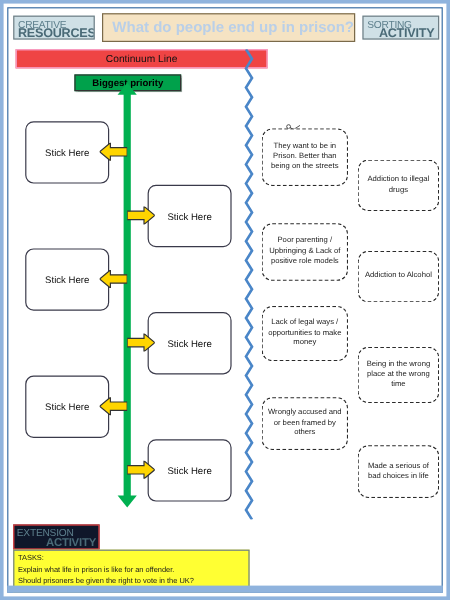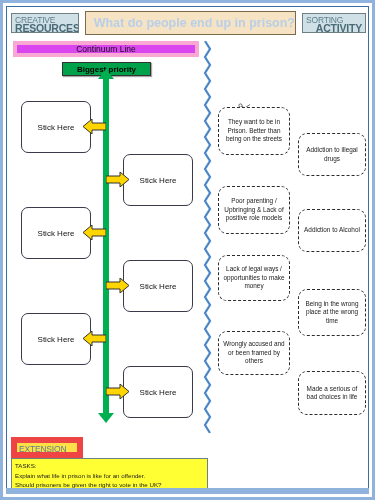--- a/index.html
+++ b/index.html
@@ -74,24 +74,24 @@
 
   
   #left-panel {
     position: absolute;
     left: 8px; top: 38px;
     width: 190px; height: 392px;
   }
   #continuum-label {
     position: absolute;
     left: 2px; top: 0;
-    width: 186px; height: 16px;
-    box-sizing: border-box;
-    background: #d946ef;
-    border: 4px solid #f9a8d4;
+    width: 210px; height: 16px;
+    box-sizing: border-box;
+    background: #ef4444;
+    border: 1px solid #f9a8d4;
     display: flex; align-items: center; justify-content: center;
     font-size: 8.5px;
     color: #111111;
   }
   #biggest-priority {
     position: absolute;
     left: 51px; top: 21px;
     width: 89px; height: 14px;
     box-sizing: border-box;
     background: #00a14b;
@@ -203,22 +203,22 @@
     left: 24px; top: 62px;
     width: 14px; height: 10px;
   }
 
   
   #extension-badge {
     position: absolute;
     left: 8px; top: 434px;
     width: 72px; height: 21px;
     box-sizing: border-box;
-    background: #fde047;
-    border: 6px solid #ef4444;
+    background: #0f172a;
+    border: 1px solid #ef4444;
     overflow: hidden;
   }
   #extension-badge .logo-l1 { left: 2px; top: 2px; font-size: 8.5px; }
   #extension-badge .logo-l2 { right: 2px; top: 10px; font-size: 9.5px; font-weight: bold; color: #4a6a77; }
 
   #tasks-box {
     position: absolute;
     left: 8px; top: 455px;
     width: 197px; height: 36px;
     box-sizing: border-box;

